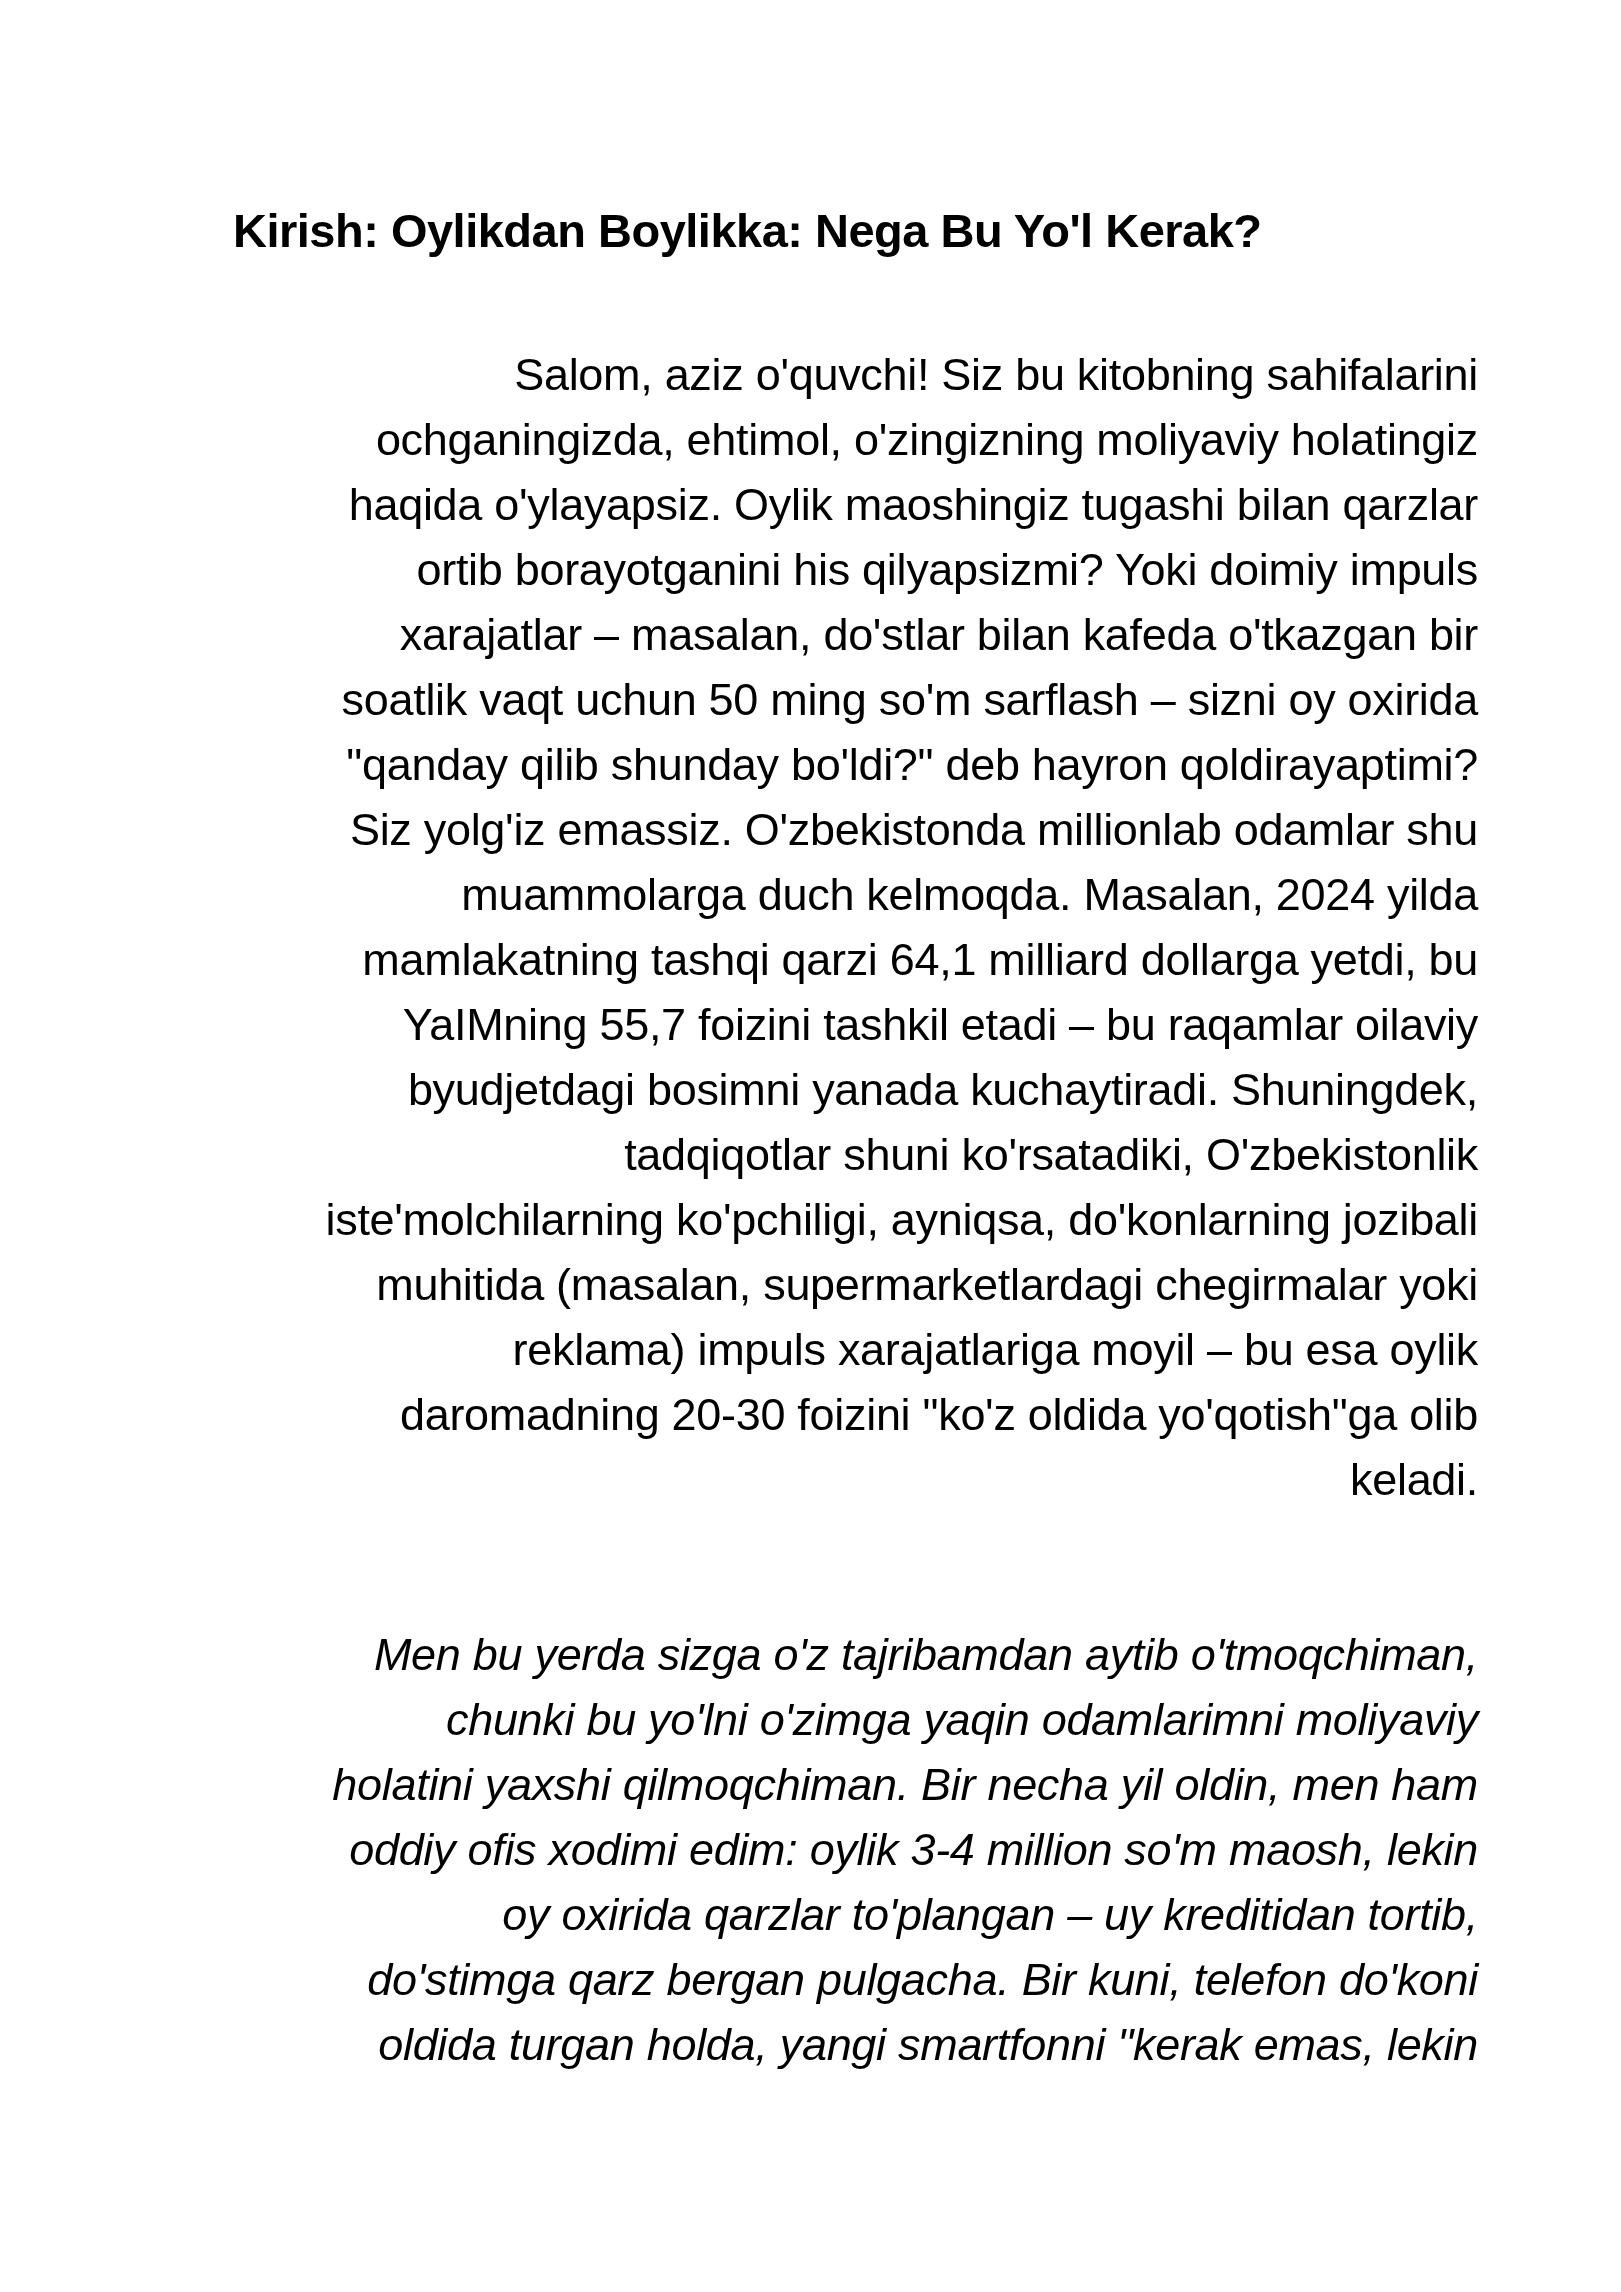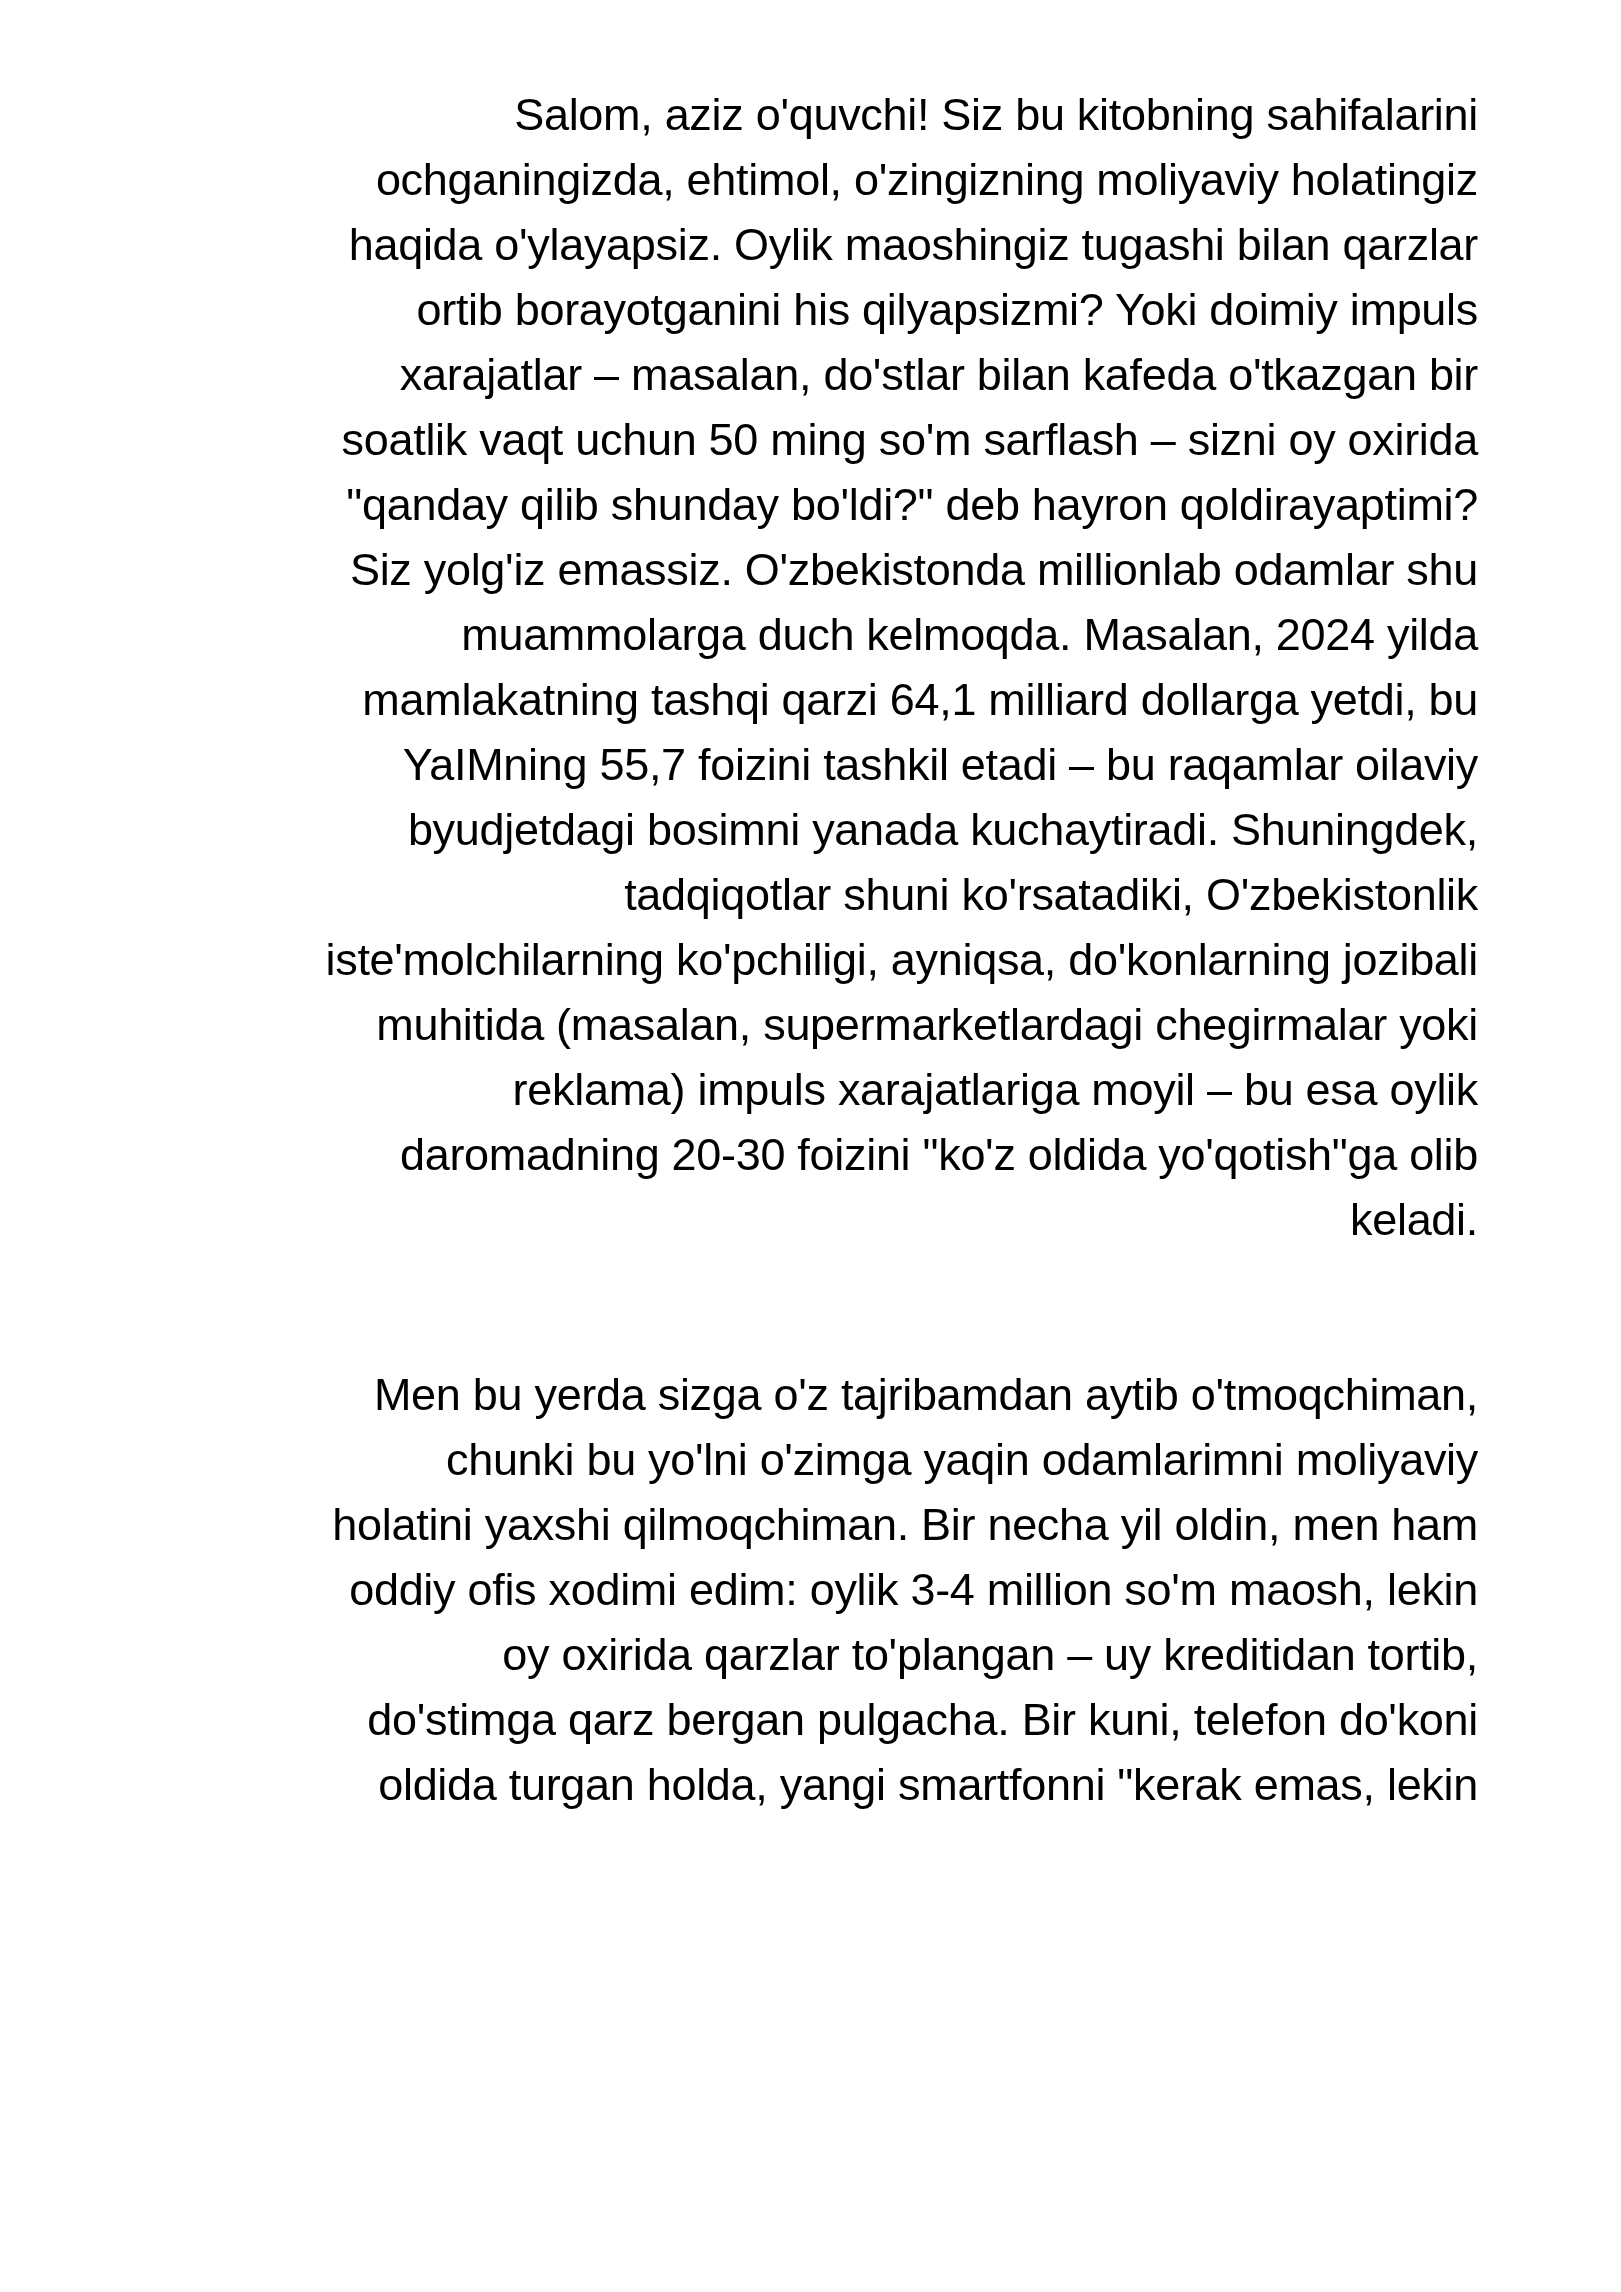--- a/index.html
+++ b/index.html
@@ -36,27 +36,29 @@
     line-height: 65px;
     white-space: pre;
     letter-spacing: -0.3px;
     text-align: right;
   }
   .doc-paragraph.first {
     margin: 82px 0 0 0;
   }
   .doc-paragraph.second {
     margin: 110px 0 0 0;
+    font-style: italic;
   }
 </style>
 </head>
 <body>
 
 <div class="page">
   <div class="content">
+    <h1 class="doc-title">Kirish: Oylikdan Boylikka: Nega Bu Yo'l Kerak?</h1>
     <p class="doc-paragraph first">    Salom, aziz o'quvchi! Siz bu kitobning sahifalarini
 ochganingizda, ehtimol, o'zingizning moliyaviy holatingiz
 haqida o'ylayapsiz. Oylik maoshingiz tugashi bilan qarzlar
 ortib borayotganini his qilyapsizmi? Yoki doimiy impuls
 xarajatlar – masalan, do'stlar bilan kafeda o'tkazgan bir
 soatlik vaqt uchun 50 ming so'm sarflash – sizni oy oxirida
 "qanday qilib shunday bo'ldi?" deb hayron qoldirayaptimi?
 Siz yolg'iz emassiz. O'zbekistonda millionlab odamlar shu
 muammolarga duch kelmoqda. Masalan, 2024 yilda
 mamlakatning tashqi qarzi 64,1 milliard dollarga yetdi, bu

